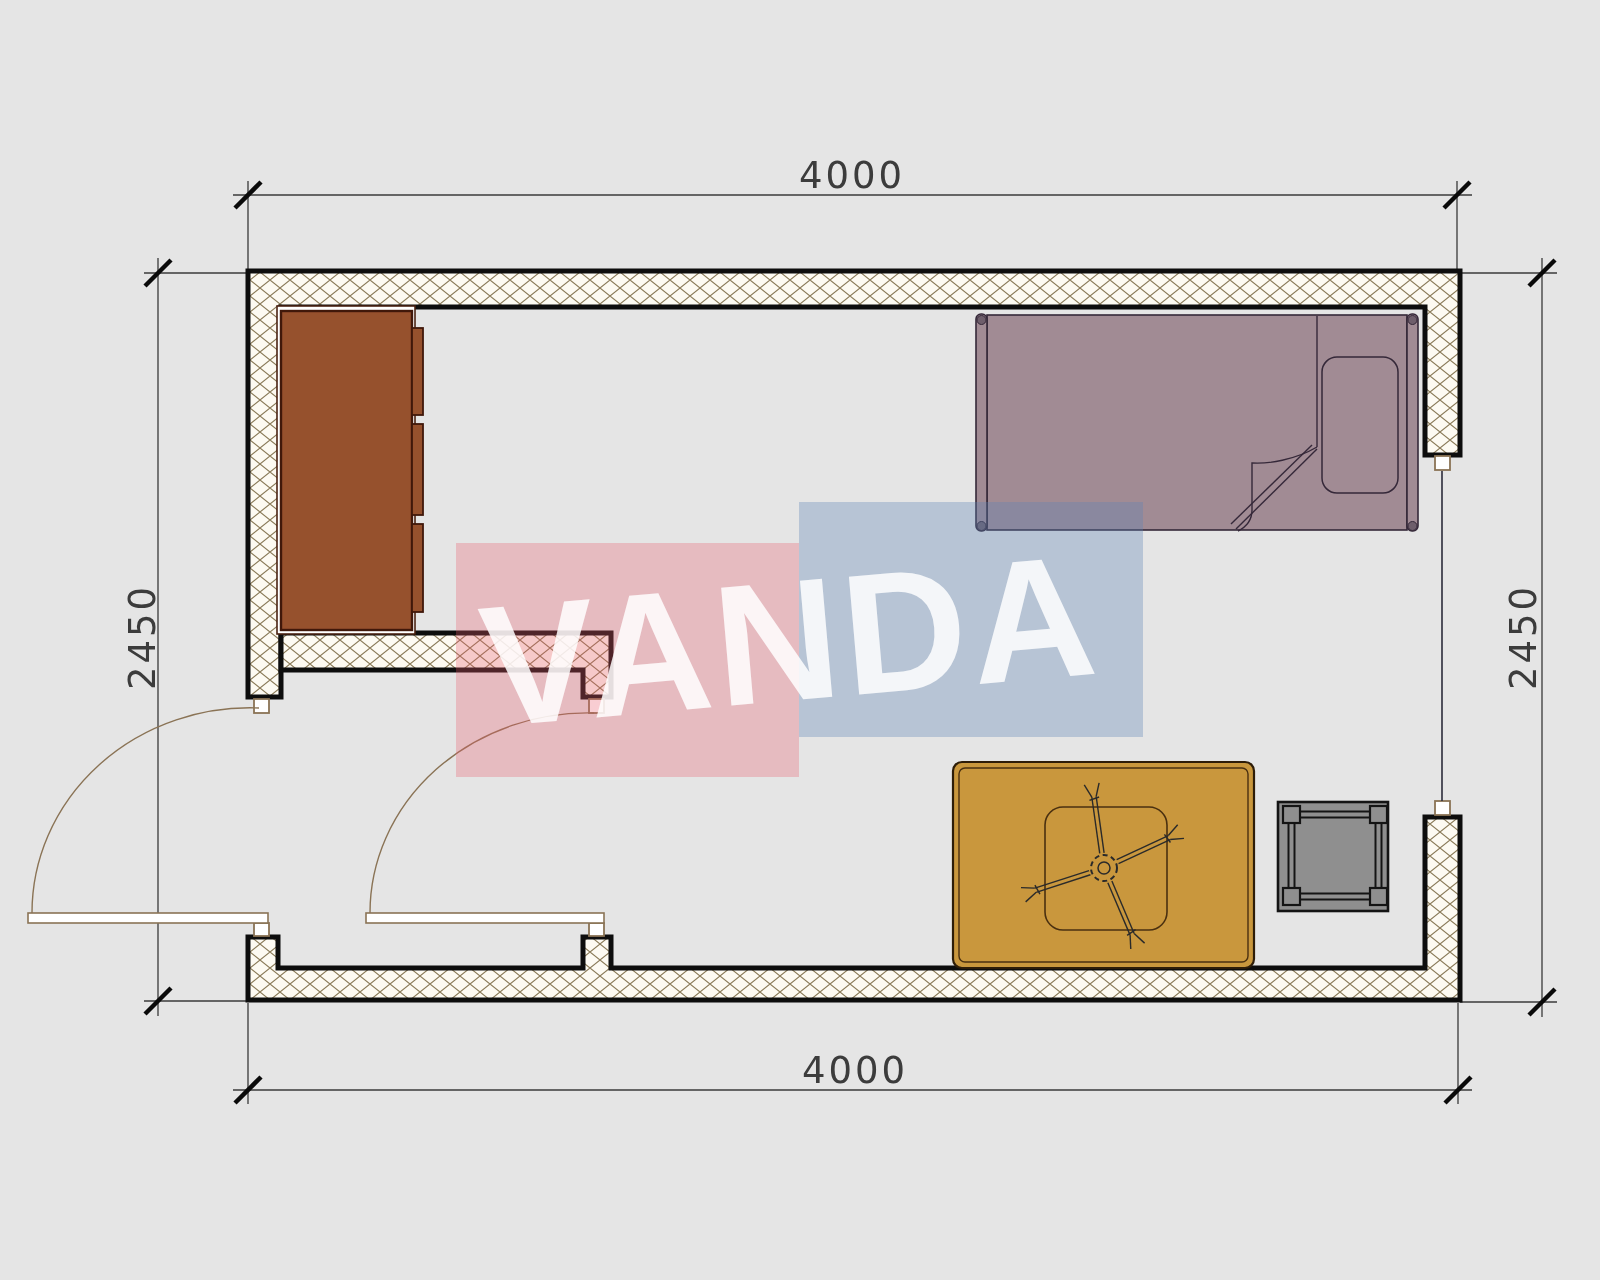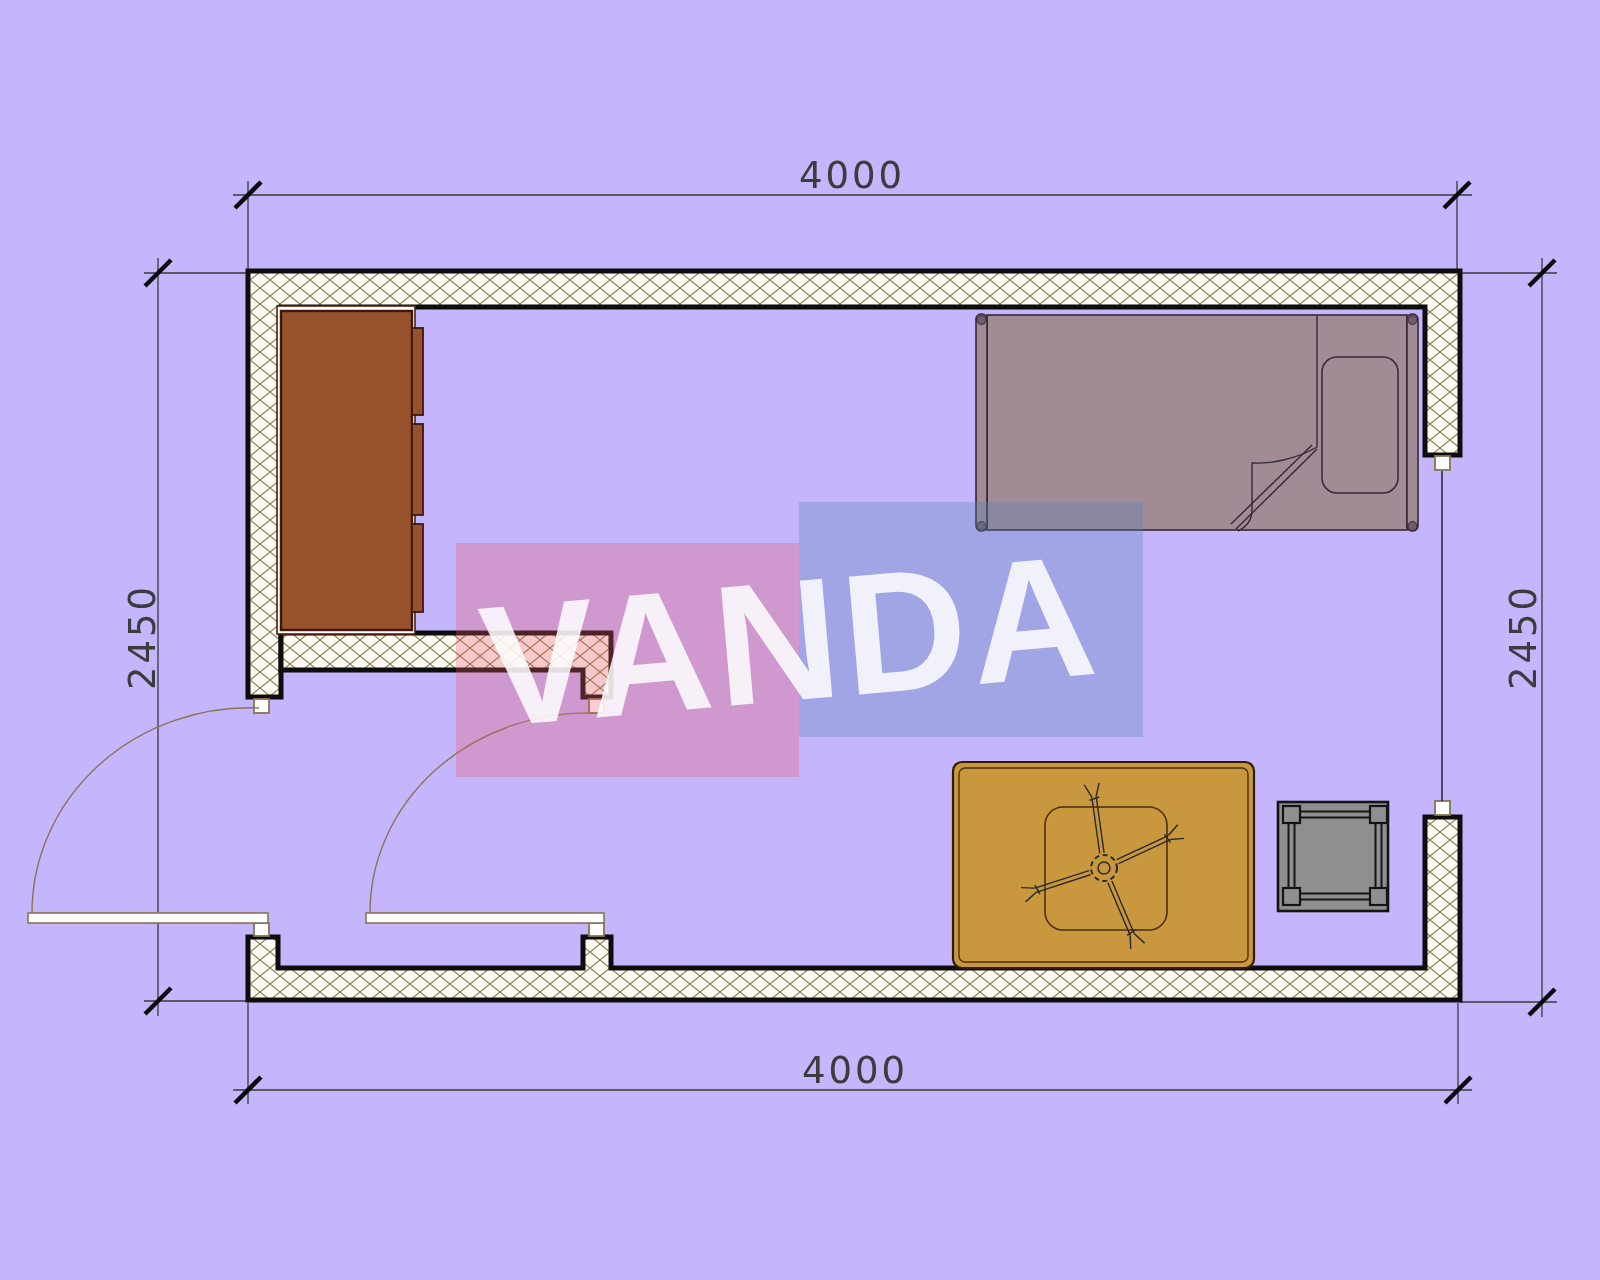--- a/index.html
+++ b/index.html
@@ -5,21 +5,21 @@
   html, body {
     margin: 0;
     padding: 0;
     background: #ffffff;
     font-family: "DejaVu Sans", "Liberation Sans", sans-serif;
   }
   #stage {
     position: relative;
     width: 1600px;
     height: 1280px;
-    background: #c4b5fd;
+    background: #e5e5e5;
     overflow: hidden;
   }
   #plan-svg {
     position: absolute;
     left: 0;
     top: 0;
   }
   text.dim-label {
     font-family: "DejaVu Sans", "Liberation Sans", sans-serif;
     font-size: 37px;

